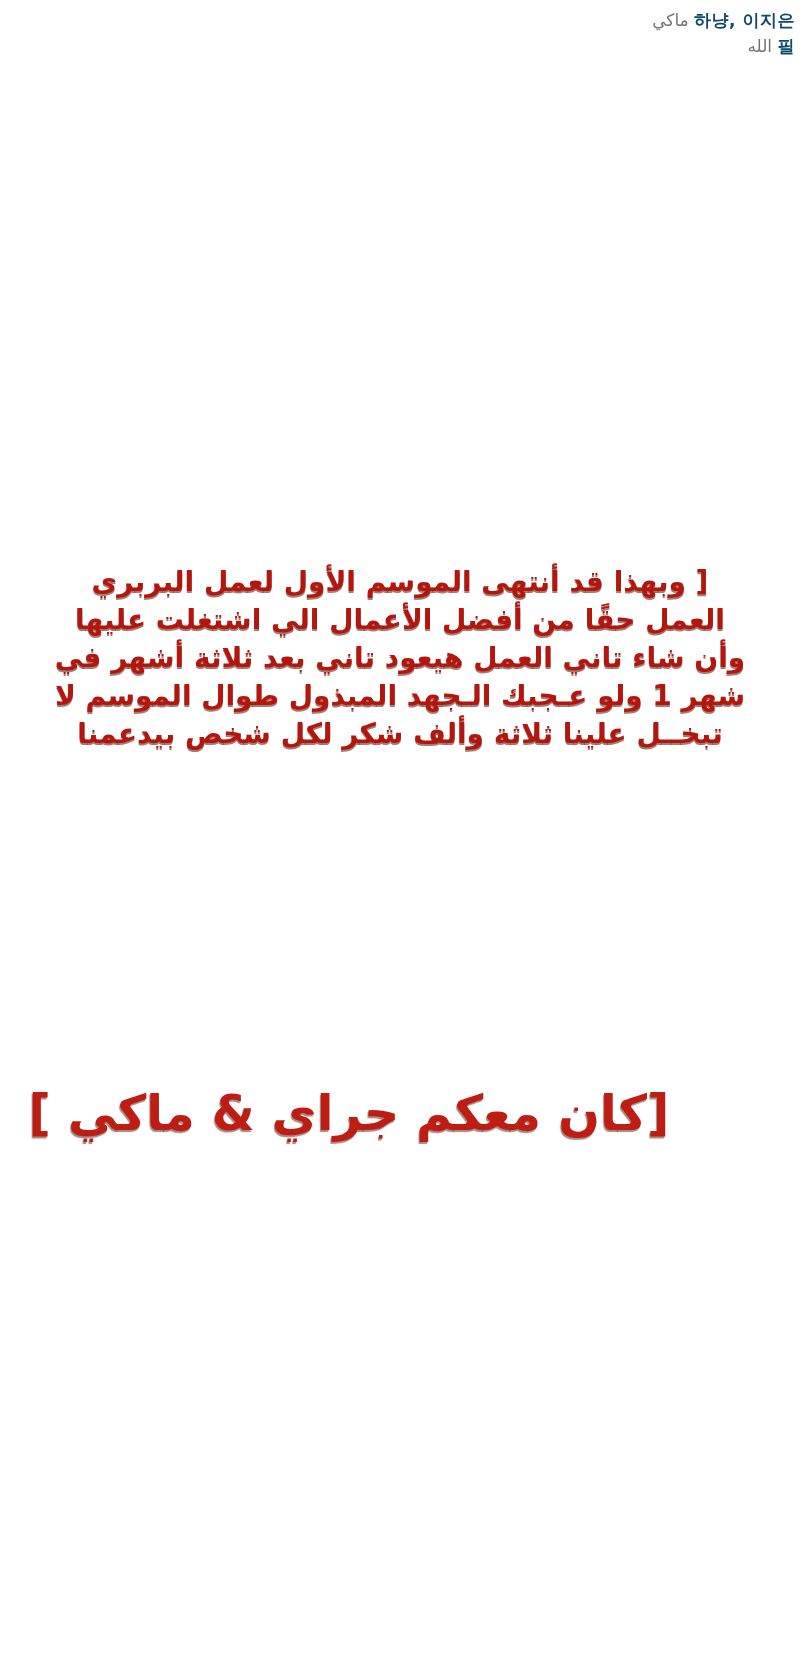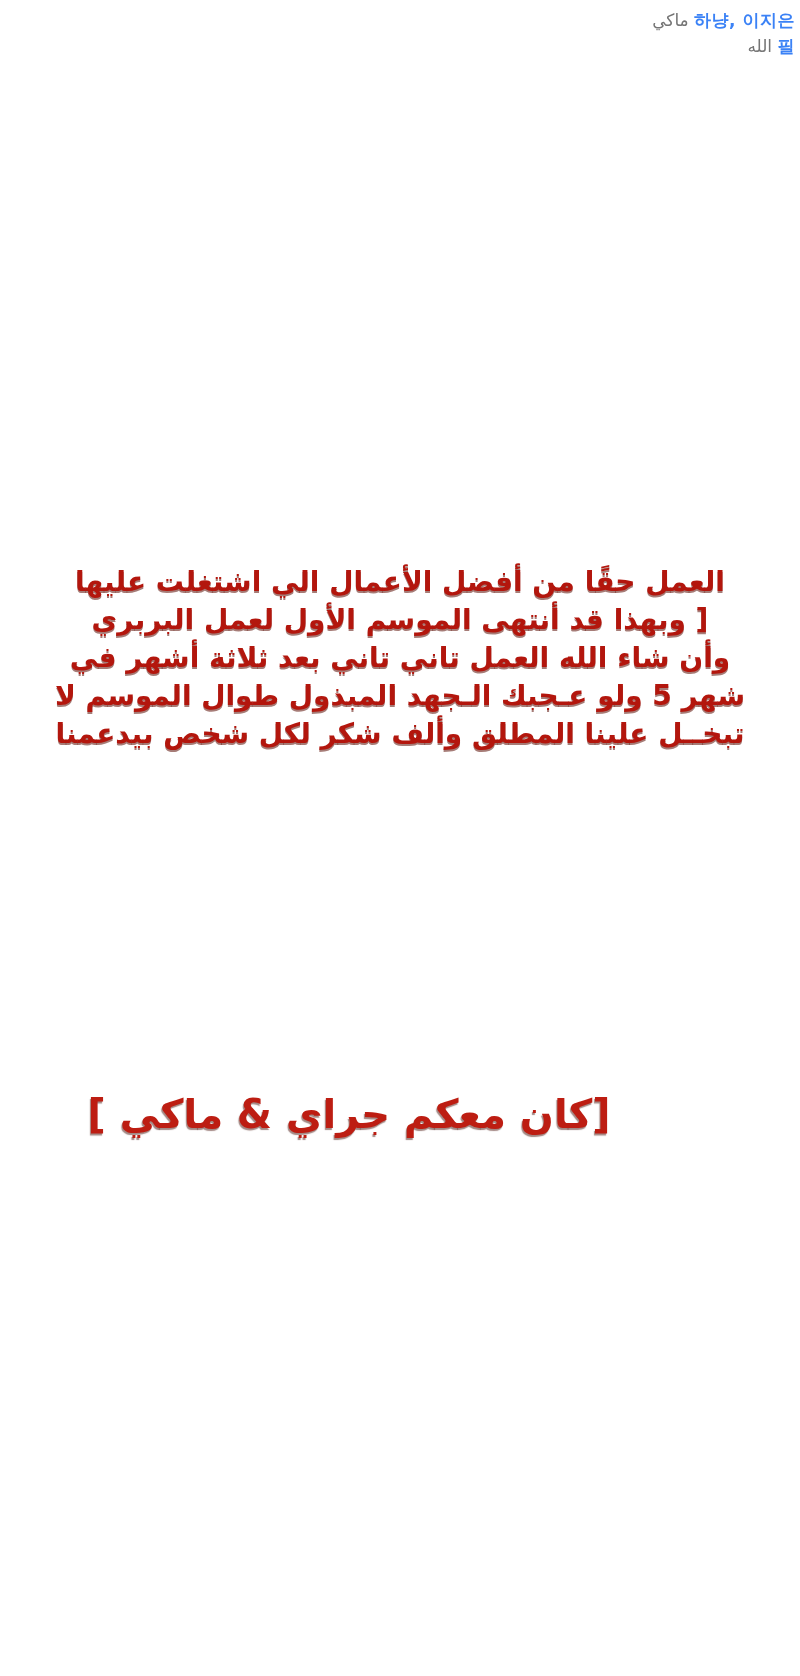--- a/index.html
+++ b/index.html
@@ -21,21 +21,21 @@
     top: 7px;
     right: 5px;
     text-align: right;
     color: var(--credit-gray, #757575);
     font-size: 17px;
     line-height: 26px;
     letter-spacing: 0.5px;
   }
   .credits .names {
     font-weight: bold;
-    color: #3b82f6;
+    color: #0c4a6e;
   }
 
   
   .message {
     position: absolute;
     top: 563px;
     left: 0;
     width: 800px;
     direction: rtl;
     text-align: center;
@@ -49,40 +49,40 @@
   
   .signoff {
     position: absolute;
     top: 1082px;
     left: 0;
     width: 698px;
     direction: rtl;
     text-align: center;
     color: var(--red-big, #bd1d12);
     font-weight: bold;
-    font-size: 40px;
+    font-size: 49px;
     line-height: 64px;
     text-shadow: -1px 2px 1px rgba(72, 18, 10, 0.5);
   }
 </style>
 </head>
 <body style="background: rgb(255, 255, 255);">
 
 <div class="credits">
   <div>
     <span>ماكي</span>
     <span class="names">하냥, 이지은</span>
   </div>
   <div>
     <span>الله</span>
     <span class="names">필</span>
   </div>
 </div>
 
 <div class="message">
+  <div>[ وبهذا قد أنتهى الموسم الأول لعمل البربري</div>
   <div>العمل حقًا من أفضل الأعمال الي اشتغلت عليها</div>
-  <div>[ وبهذا قد أنتهى الموسم الأول لعمل البربري</div>
-  <div>وأن شاء الله العمل تاني تاني بعد ثلاثة أشهر في</div>
-  <div>شهر 5 ولو عـجبك الـجهد المبذول طوال الموسم لا</div>
-  <div>تبخــل علينا المطلق وألف شكر لكل شخص بيدعمنا</div>
+  <div>وأن شاء تاني العمل هيعود تاني بعد ثلاثة أشهر في</div>
+  <div>شهر 1 ولو عـجبك الـجهد المبذول طوال الموسم لا</div>
+  <div>تبخــل علينا ثلاثة وألف شكر لكل شخص بيدعمنا</div>
 </div>
 
 <div class="signoff">[كان معكم جراي &amp; ماكي ]</div>
 
 </body></html>

